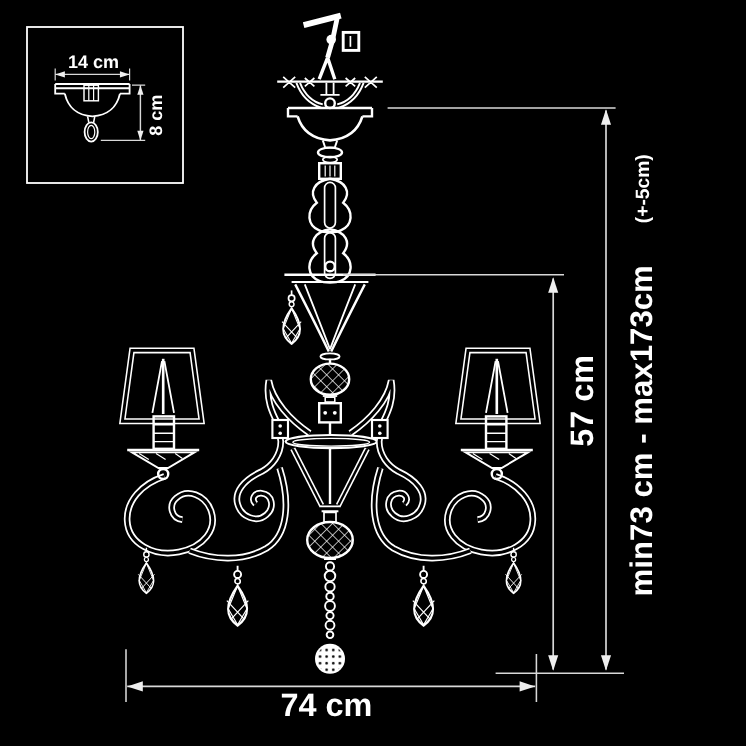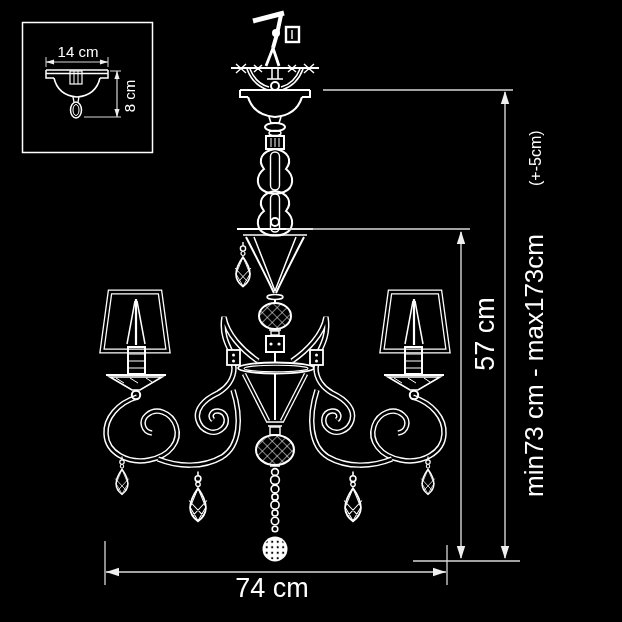--- a/index.html
+++ b/index.html
@@ -1,17 +1,17 @@
 <!DOCTYPE html>
 <html><head>
 <meta charset="utf-8">
 <style>
   html,body{margin:0;padding:0;background:#000;}
   .stage{position:relative;width:622px;height:622px;background:#000;overflow:hidden;
-         font-family:"Liberation Sans", sans-serif;}
+         font-family:"Liberation Sans", sans-serif;font-weight:bold;}
   svg{position:absolute;left:0;top:0;}
   text{fill:#fff;font-family:"Liberation Sans", sans-serif;}
 </style>
 </head>
 <body>
 
 <div class="stage">
 <svg width="622" height="622" viewBox="0 0 622 622">
 
   <defs>

